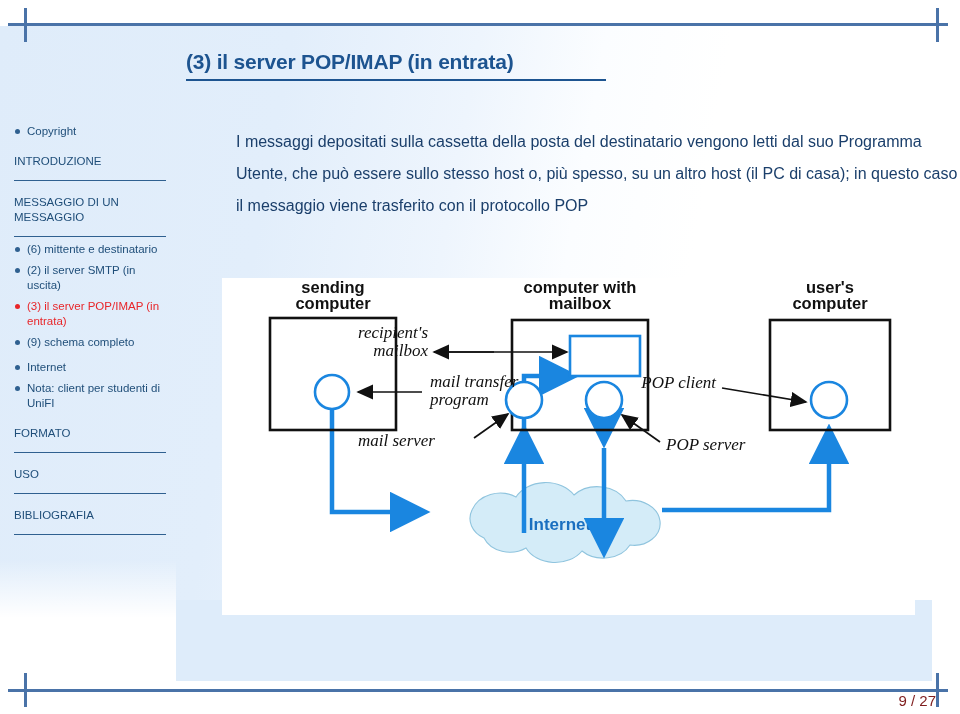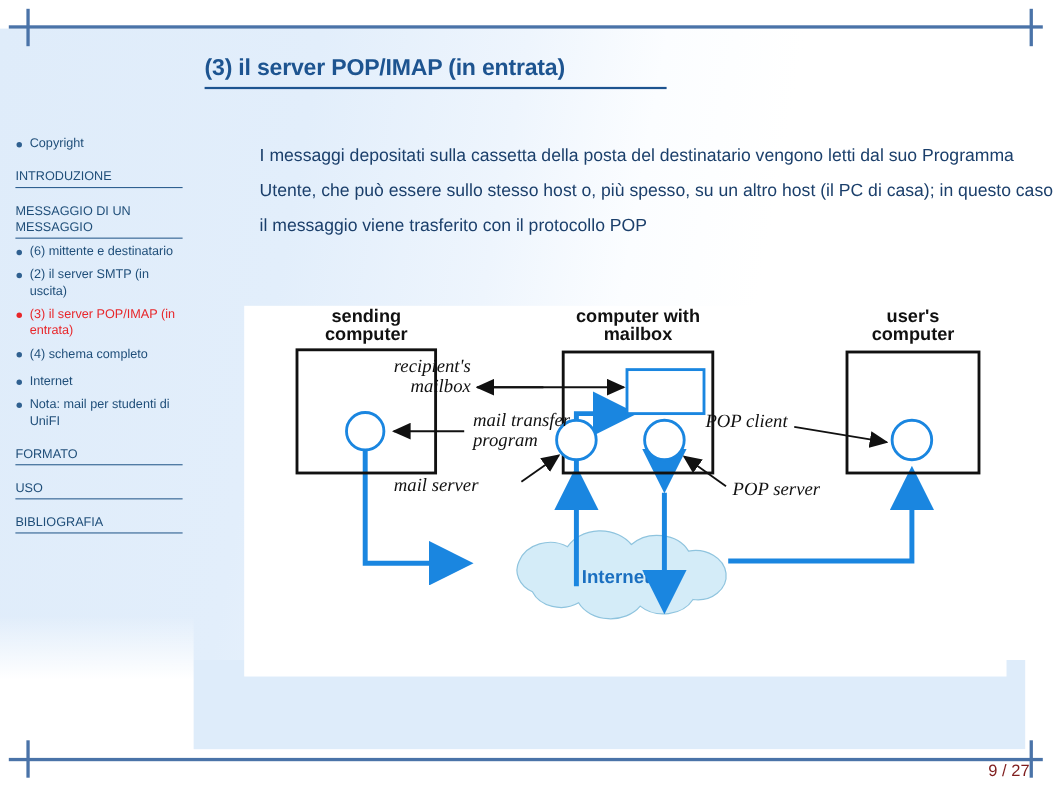--- a/index.html
+++ b/index.html
@@ -57,21 +57,21 @@
   }
   .nav-bullet-item::before{
     content:"";position:absolute;left:1px;top:5px;
     width:5px;height:5px;border-radius:50%;
     background:#2f6090;
   }
   .nav-bullet-item.active{color:#e8262a;}
   .nav-bullet-item.active::before{background:#e8262a;}
 
   .nav-section{
-    margin:0 0 5px 0;padding:0 0 1px 0;
+    margin:0 0 5px 0;padding:0 0 11px 0;
     border-bottom:1.4px solid #2f6090;
     color:#1f4e79;
   }
   .nav-gap{height:9px;}
   .nav-gap-sm{height:4px;}
 
   
   .slide-title{
     position:absolute;left:186px;top:36px;width:700px;
     font-size:21px;font-weight:bold;color:#1d5490;
@@ -117,24 +117,24 @@
 
 <nav class="sidebar" id="sidebar">
     <div class="nav-bullet-item">Copyright</div>
     <div class="nav-gap"></div>
     <div class="nav-section">INTRODUZIONE</div>
     <div class="nav-gap"></div>
     <div class="nav-section">MESSAGGIO DI UN MESSAGGIO</div>
     <div class="nav-bullet-item">(6) mittente e destinatario</div>
     <div class="nav-bullet-item">(2) il server SMTP (in uscita)</div>
     <div class="nav-bullet-item active">(3) il server POP/IMAP (in entrata)</div>
-    <div class="nav-bullet-item">(4) schema completo</div>
+    <div class="nav-bullet-item">(9) schema completo</div>
     <div class="nav-gap-sm"></div>
     <div class="nav-bullet-item">Internet</div>
-    <div class="nav-bullet-item">Nota: mail per studenti di UniFI</div>
+    <div class="nav-bullet-item">Nota: client per studenti di UniFI</div>
     <div class="nav-gap"></div>
     <div class="nav-section">FORMATO</div>
     <div class="nav-gap"></div>
     <div class="nav-section">USO</div>
     <div class="nav-gap"></div>
     <div class="nav-section">BIBLIOGRAFIA</div>
   </nav>
 
 <h1 class="slide-title">(3) il server POP/IMAP (in entrata)</h1>
 

